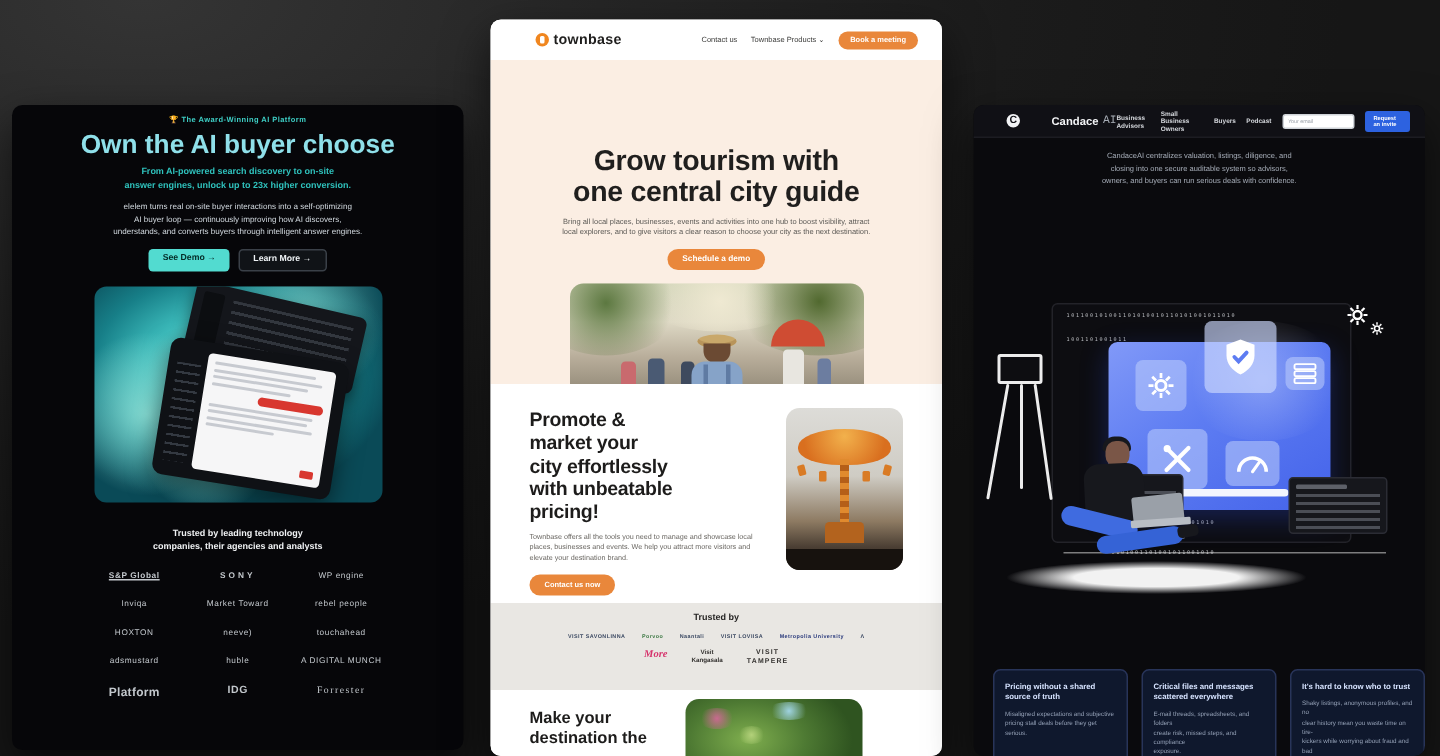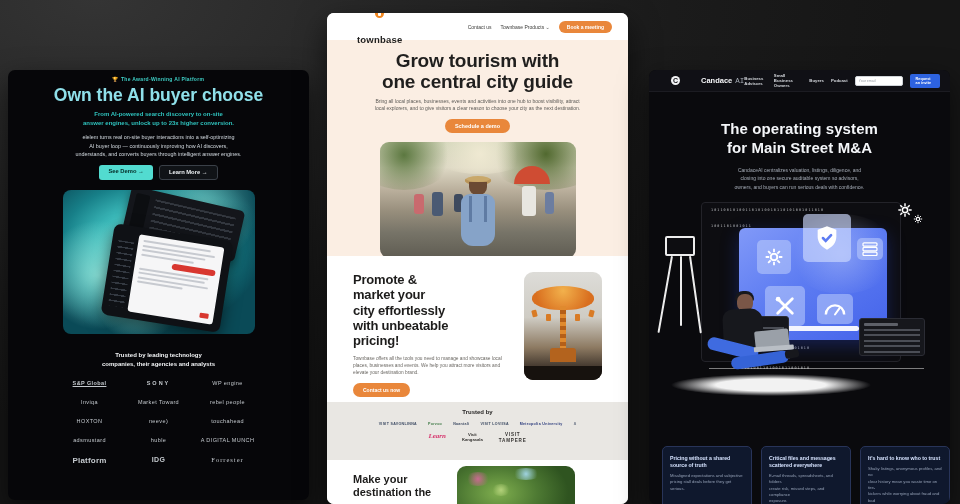--- a/index.html
+++ b/index.html
@@ -50,29 +50,29 @@
   .el-logos span { color:#c3c8cd; font-size:5.5px; text-align:center; letter-spacing:.4px; }
   .el-logos span:nth-child(1){ font-weight:bold; text-decoration:underline; }
   .el-logos span:nth-child(2){ font-weight:bold; letter-spacing:2px; }
   .el-logos span:nth-child(13){ font-size:8px; font-weight:bold; letter-spacing:.2px; }
   .el-logos span:nth-child(14){ font-size:7px; font-weight:bold; }
   .el-logos span:nth-child(15){ font-family:"Liberation Serif",serif; font-size:6.5px; letter-spacing:1px; }
 
   
   #panel-mid { left:327px; top:13px; width:301px; height:491px; background:#ffffff; }
   .tb-header { height:27px; background:#ffffff; display:flex; align-items:center; justify-content:space-between; padding:0 16px 0 30px; }
-  .tb-logo { display:flex; align-items:center; gap:16px;flex-direction:column; }
+  .tb-logo { display:flex; align-items:center; gap:3px; }
   .tb-logo-icon { width:9px; height:9px; border-radius:50%; background:#f0861f; position:relative; }
   .tb-logo-icon::after { content:""; position:absolute; left:3px; top:2px; width:3px; height:5px; background:#fff; border-radius:1px; }
   .tb-brand { color:#1f1e1d; font-weight:bold; font-size:9.5px; letter-spacing:.2px; }
   .tb-nav { display:flex; align-items:center; gap:9px; }
   .tb-navlink { color:#3a3a38; font-size:5px; }
   .tb-book { background:#e9873b; color:#fff; font-size:5px; font-weight:bold; padding:3px 8px; border-radius:8px; }
   .tb-hero { height:216px; background:#fbeee3; text-align:center; padding-top:10px; }
-  .tb-hero-title { color:#201f1e; font-size:19px; font-weight:bold; line-height:1.12; letter-spacing:-.2px; }
+  .tb-hero-title { color:#201f1e; font-size:19px; font-weight:bold; line-height:1.12; letter-spacing:-.2px;margin-top:47px; }
   .tb-hero-sub { color:#5c5a56; font-size:5px; line-height:1.55; margin-top:5px; }
   .tb-hero-cta { display:inline-block; background:#e9873b; color:#fff; font-size:5.5px; font-weight:bold; padding:4px 10px; border-radius:9px; margin-top:6px; }
   .tb-img1 { position:relative; margin:9px auto 0; width:196px; height:116px; border-radius:9px; overflow:hidden;
              background:linear-gradient(180deg,#d6d8bd 0%,#ded9c5 22%,#b9ae9b 42%,#978e7c 60%,#777468 78%,#5f5c52 100%); }
   .tb-fol { position:absolute; border-radius:50%; }
   .tb-f1 { left:-26px; top:-22px; width:100px; height:70px; background:radial-gradient(circle,#5c7840,rgba(76,104,52,0) 72%); }
   .tb-f2 { right:-30px; top:-24px; width:120px; height:72px; background:radial-gradient(circle,#51692f,rgba(76,104,52,0) 72%); }
   .tb-sky { left:50px; top:-8px; width:100px; height:40px; background:radial-gradient(circle,#efe9d2,rgba(239,233,210,0) 70%); position:absolute; border-radius:50%; }
   .tb-umb { position:absolute; right:26px; top:24px; width:36px; height:18px; background:#cf4c33; border-radius:18px 18px 0 0; }
   .tb-p { position:absolute; border-radius:3px; }
@@ -309,21 +309,21 @@
       <div class="tb-trusted-label">Trusted by</div>
       <div class="tb-trow1">
         <span>VISIT SAVONLINNA</span>
         <span>Porvoo</span>
         <span>Naantali</span>
         <span>VISIT LOVIISA</span>
         <span>Metropolia University</span>
         <span>Λ</span>
       </div>
       <div class="tb-trow2">
-        <span class="pre">Learn</span>
+        <span class="pre">More</span>
         <span class="pre">Visit
 Kangasala</span>
         <span class="pre">VISIT
 TAMPERE</span>
       </div>
     </div>
     <div class="tb-bottom">
       <div class="tb-bottom-title pre">Make your
 destination the</div>
       <div class="tb-img3">
@@ -343,22 +343,20 @@
       </div>
       <div class="cd-nav">
         <span class="cd-navlink">Business Advisors</span>
         <span class="cd-navlink">Small Business Owners</span>
         <span class="cd-navlink">Buyers</span>
         <span class="cd-navlink">Podcast</span>
         <input class="cd-email" placeholder="Your email" style="">
         <span class="cd-invite">Request an invite</span>
       </div>
     </div>
-    <div class="cd-hero-title pre">The operating system
-for Main Street M&amp;A</div>
     <div class="cd-hero-sub pre">CandaceAI centralizes valuation, listings, diligence, and
 closing into one secure auditable system so advisors,
 owners, and buyers can run serious deals with confidence.</div>
 
     <div class="cd-illus">
       <div class="cd-frame"></div>
       <div class="cd-bin cd-bin1">101100101001101010010110101001011010</div>
       <div class="cd-bin cd-bin2">1001101001011</div>
       <div class="cd-bin cd-bin3">0101001101001011001010</div>
       <div class="cd-bin cd-bin4">10110010100110</div>

